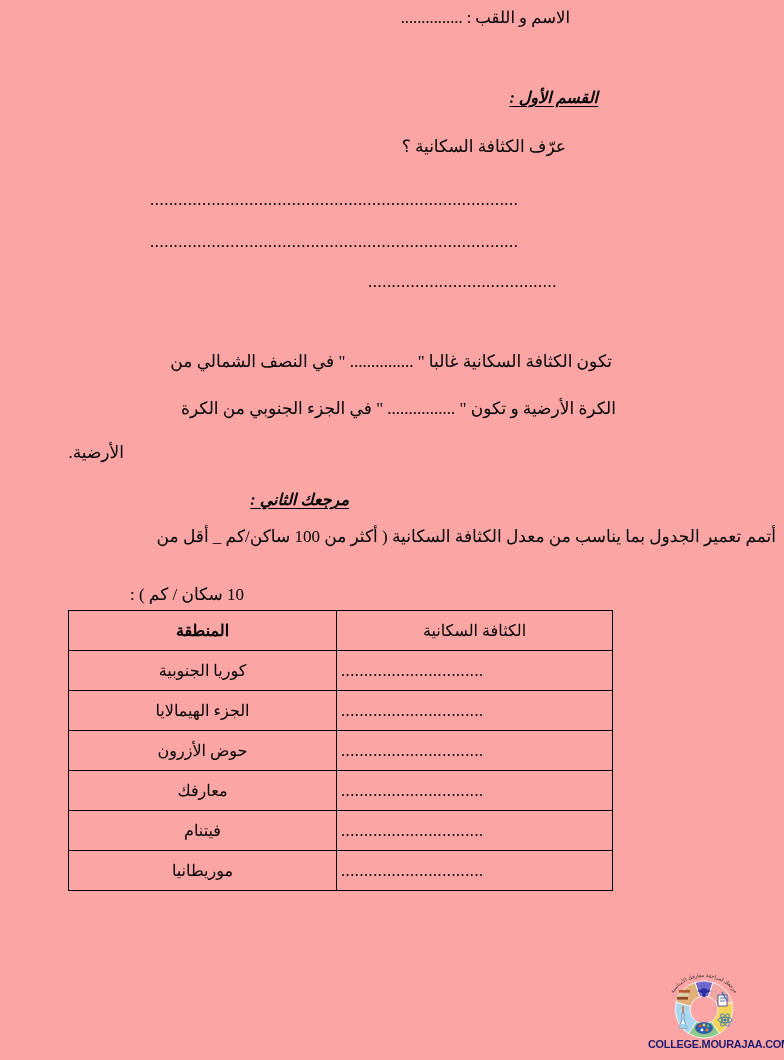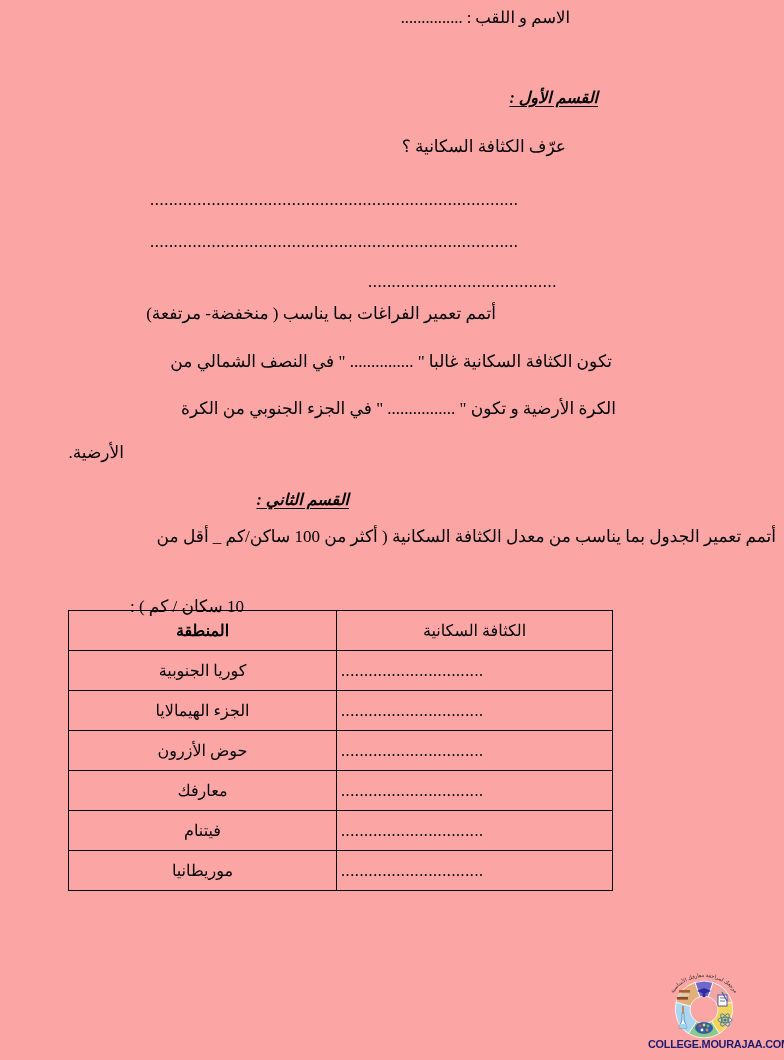--- a/index.html
+++ b/index.html
@@ -63,21 +63,21 @@
   #dots3 { top: 272px; left: 368px; width: 276px; }
 
   #fill-intro { top: 305px; right: 288px; }
   #fill-l1    { top: 353px; right: 172px; }
   #fill-l2    { top: 400px; right: 168px; }
   #fill-l3    { top: 444px; right: 660px; }
 
   
   #section2-heading { top: 492px; right: 435px; }
   #s2-intro-1 { top: 528px; right: 8px; }
-  #s2-intro-2 { top: 598px; right: 540px; margin-left: 32px; }
+  #s2-intro-2 { top: 586px; right: 540px; margin-left: 32px; }
 
   
   #density-table {
     position: absolute;
     top: 610px;
     left: 68px;
     width: 518px;
     border-collapse: collapse;
     direction: rtl;
     table-layout: fixed;
@@ -139,29 +139,28 @@
   <div class="txt body-txt" id="name-line">الاسم و اللقب : ...............</div>
 
   <div class="txt heading" id="section1-heading">القسم الأول :</div>
 
   <div class="txt body-txt" id="q1">عرّف الكثافة السكانية ؟</div>
 
   <div class="dots-line" id="dots1">..............................................................................</div>
   <div class="dots-line" id="dots2">..............................................................................</div>
   <div class="dots-line" id="dots3">........................................</div>
 
-  <div class="txt body-txt" id="fill-intro">أتمم تعمير الفراغات بما يناسب ( منخفضة- مرتفعة)</div>
 
   <div class="txt body-txt" id="fill-l1">تكون الكثافة السكانية غالبا " ............... " في النصف الشمالي من</div>
 
   <div class="txt body-txt" id="fill-l2">الكرة الأرضية و تكون " ................ " في الجزء الجنوبي من الكرة</div>
 
   <div class="txt body-txt" id="fill-l3">الأرضية.</div>
 
-  <div class="txt heading" id="section2-heading">القسم الثاني :</div>
+  <div class="txt heading" id="section2-heading">مرجعك الثاني :</div>
 
   <div class="txt body-txt" id="s2-intro-1">أتمم تعمير الجدول بما يناسب من معدل الكثافة السكانية ( أكثر من 100 ساكن/كم _ أقل من</div>
 
   <div class="txt body-txt" id="s2-intro-2">10 سكان / كم ) :</div>
 
   <table id="density-table">
     <thead>
       <tr>
         <th class="col-density">الكثافة السكانية</th>
         <th class="col-region">المنطقة</th>

